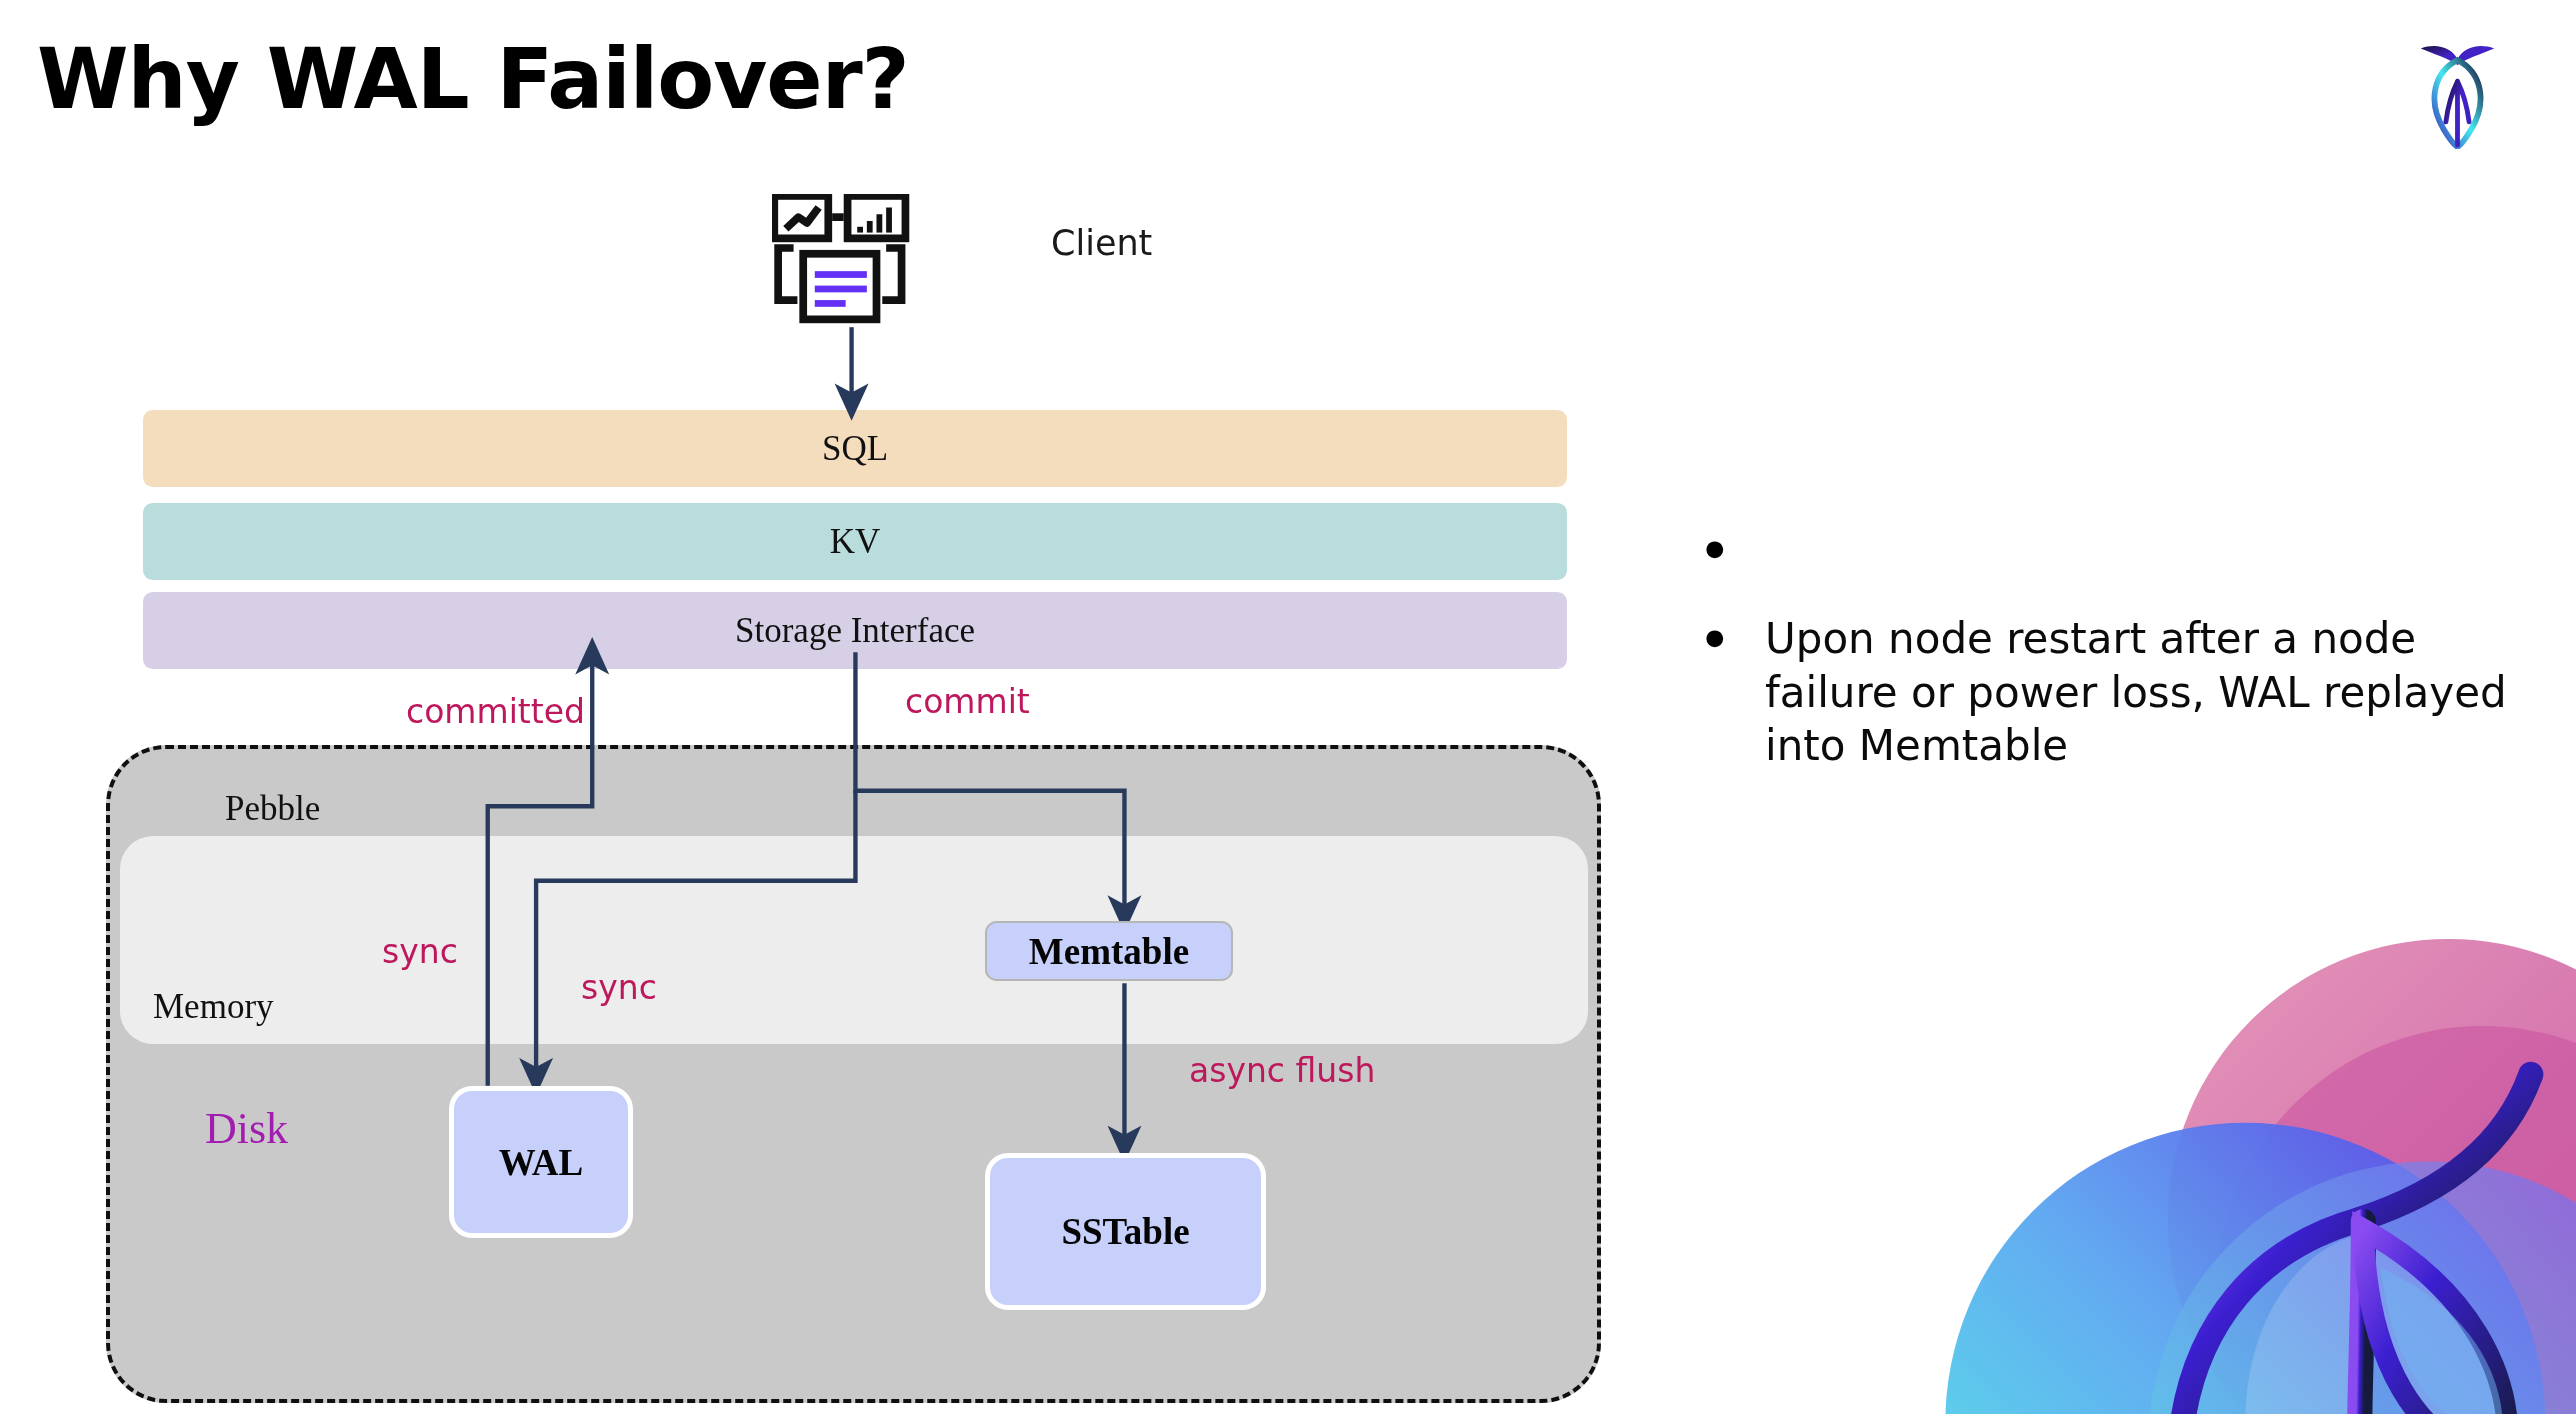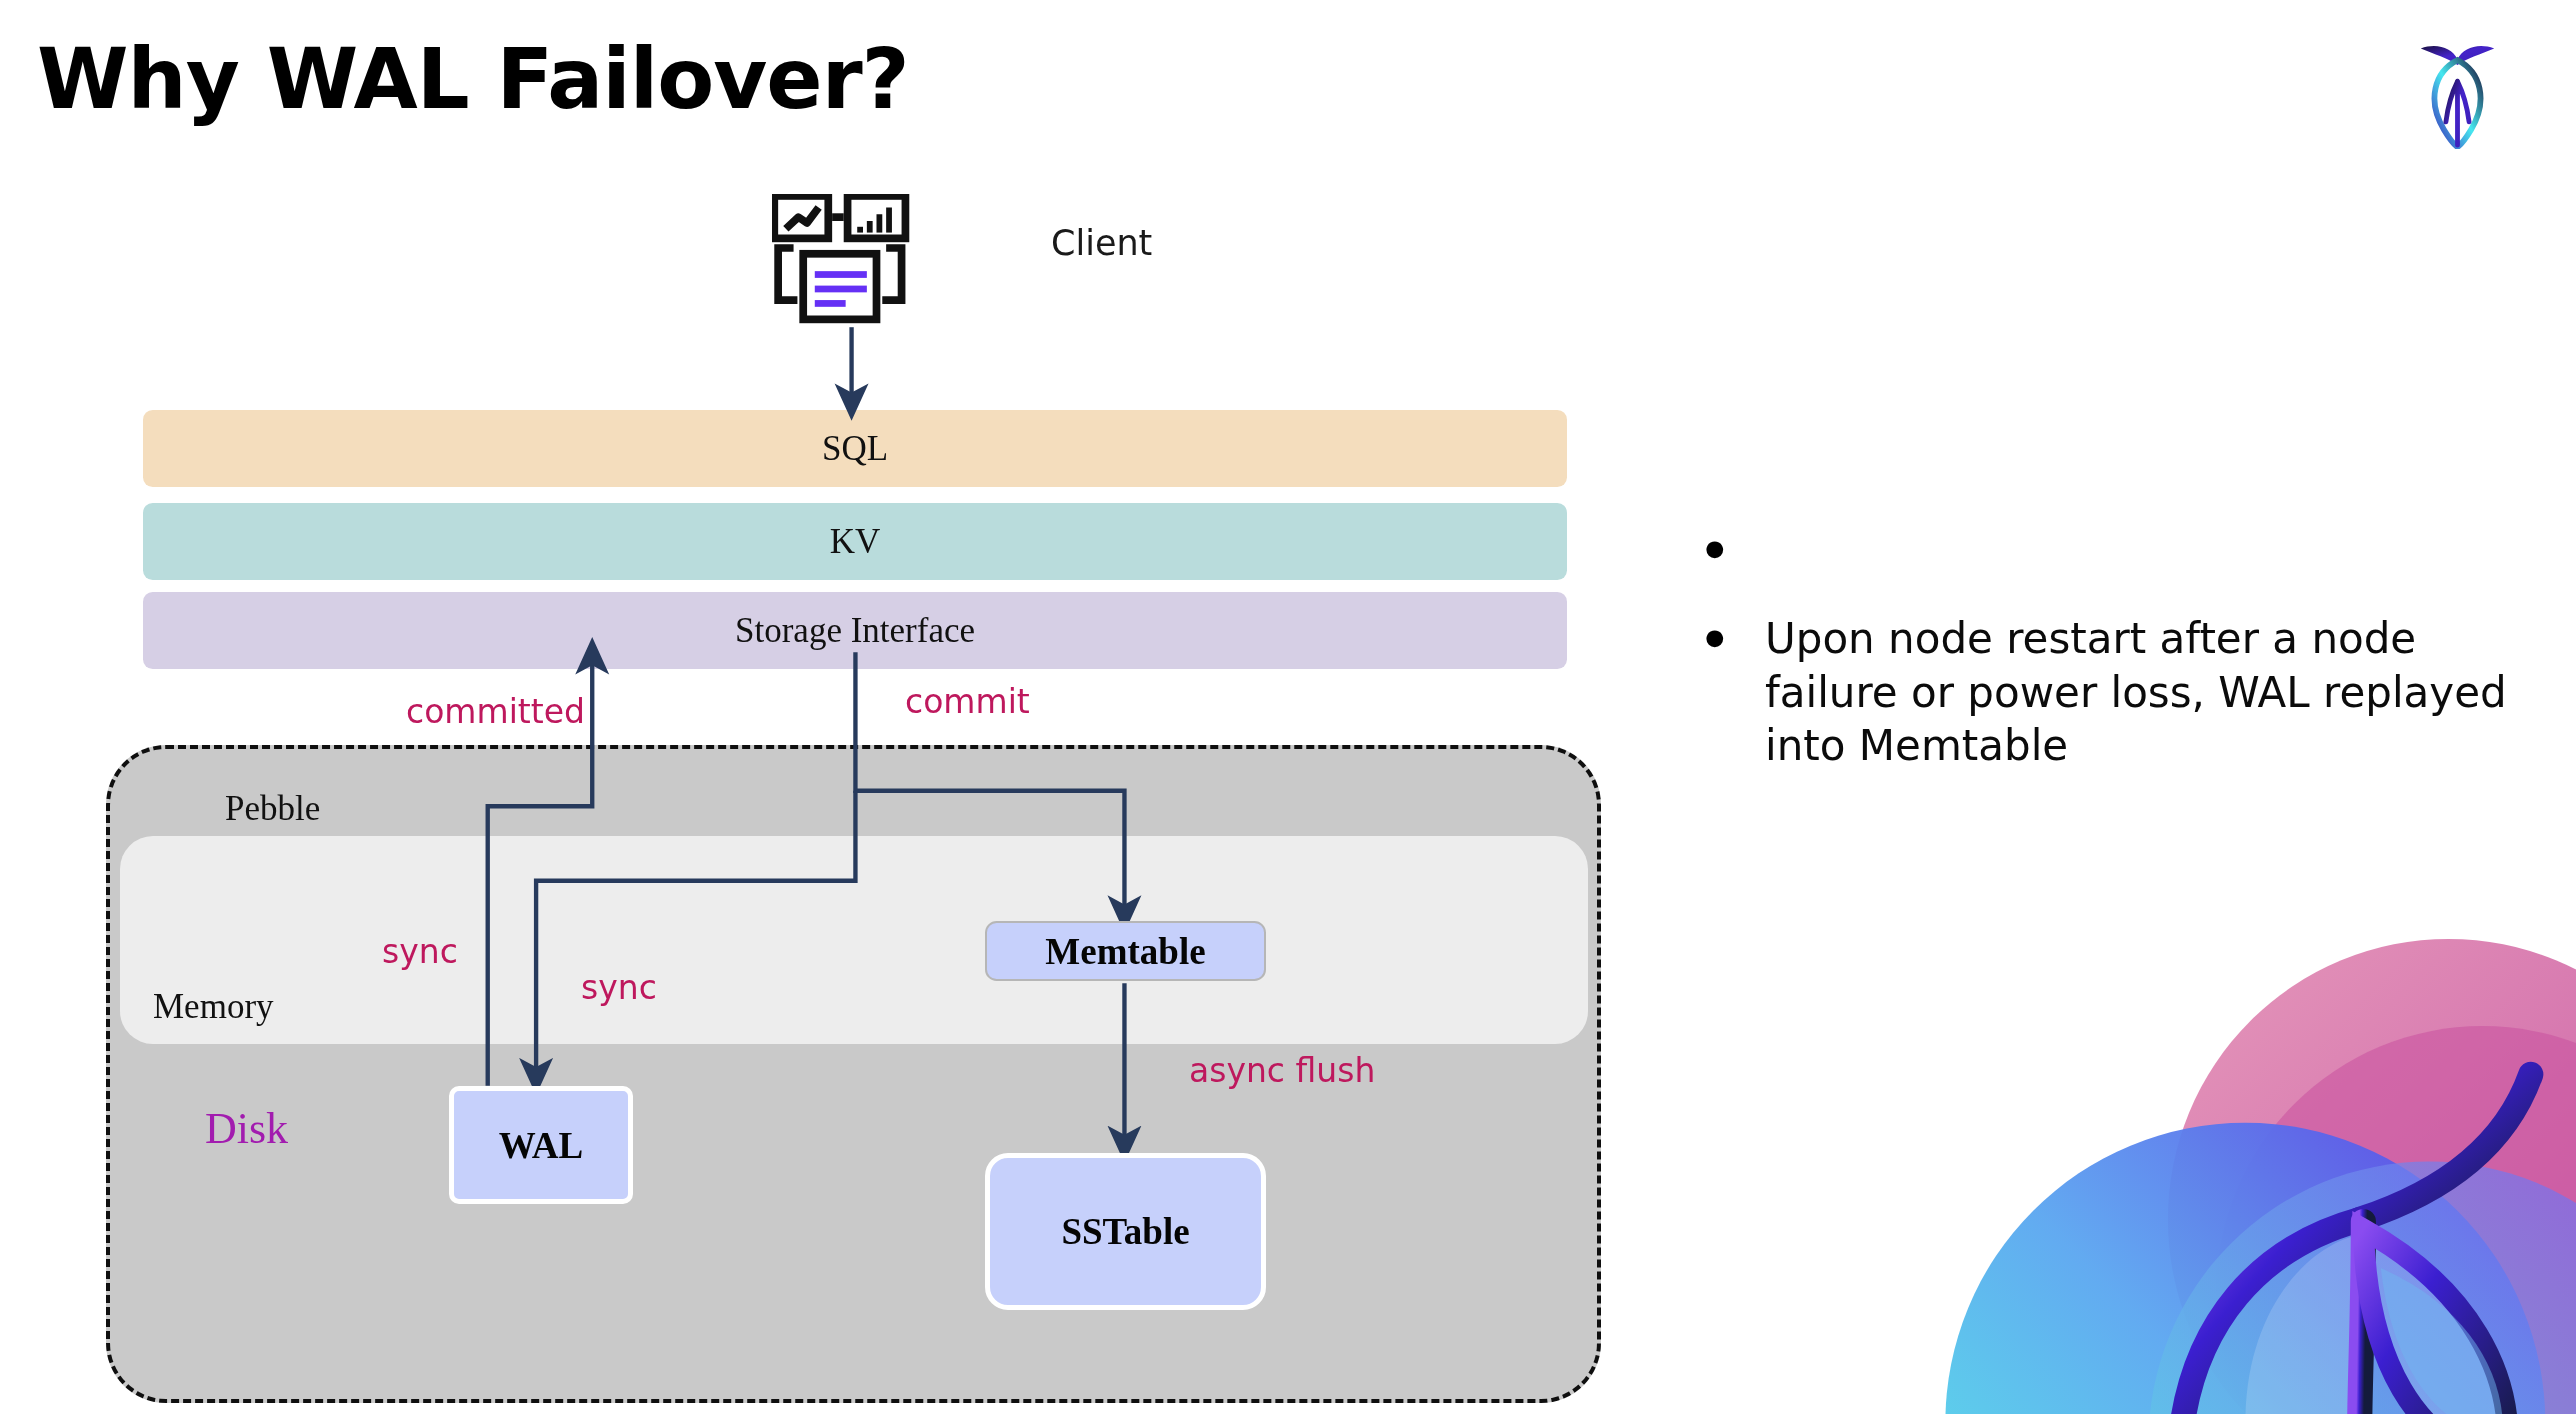--- a/index.html
+++ b/index.html
@@ -42,23 +42,23 @@
   #memory-label{position:absolute;left:153px;top:987px;font-size:35px;color:#111;
     font-family:"Liberation Serif","DejaVu Serif",serif;}
   #disk-label{position:absolute;left:205px;top:1103px;font-size:44px;color:#a21caf;
     font-family:"Liberation Serif","DejaVu Serif",serif;}
 
   
   .node{position:absolute;background:#c6d0fb;
     display:flex;align-items:center;justify-content:center;
     font-family:"Liberation Serif","DejaVu Serif",serif;font-weight:bold;color:#050505;
     box-sizing:border-box;}
-  #node-memtable{left:985px;top:921px;width:281px;height:60px;border-radius:11.6px;
+  #node-memtable{left:985px;top:921px;width:248px;height:60px;border-radius:11.6px;
     border:2.9px solid #b6b6b6;font-size:37px;}
-  #node-wal{left:449px;top:1086px;width:184px;height:118px;border-radius:10px;
+  #node-wal{left:449px;top:1086px;width:184px;height:152px;border-radius:23px;
     border:5.8px solid #ffffff;font-size:37px;}
   #node-sstable{left:985px;top:1153px;width:281px;height:157px;border-radius:23px;
     border:5.8px solid #ffffff;font-size:37px;}
 
   
   #arrows{position:absolute;left:0;top:0;width:2576px;height:1415px;pointer-events:none;}
 
   
   .edge-label{position:absolute;font-size:33px;color:#be185d;
     font-family:"DejaVu Sans","Liberation Sans",sans-serif;white-space:nowrap;}

